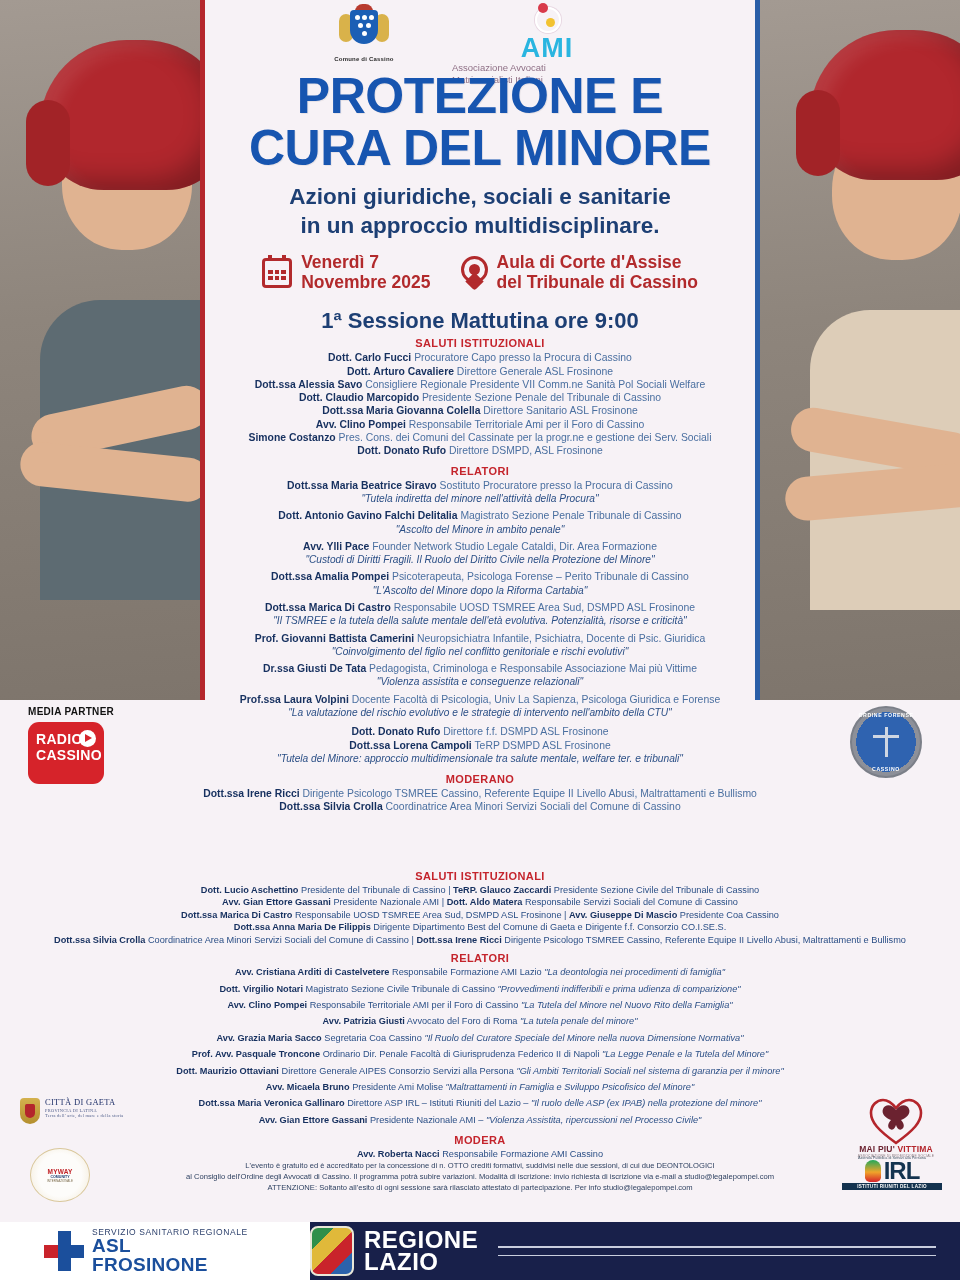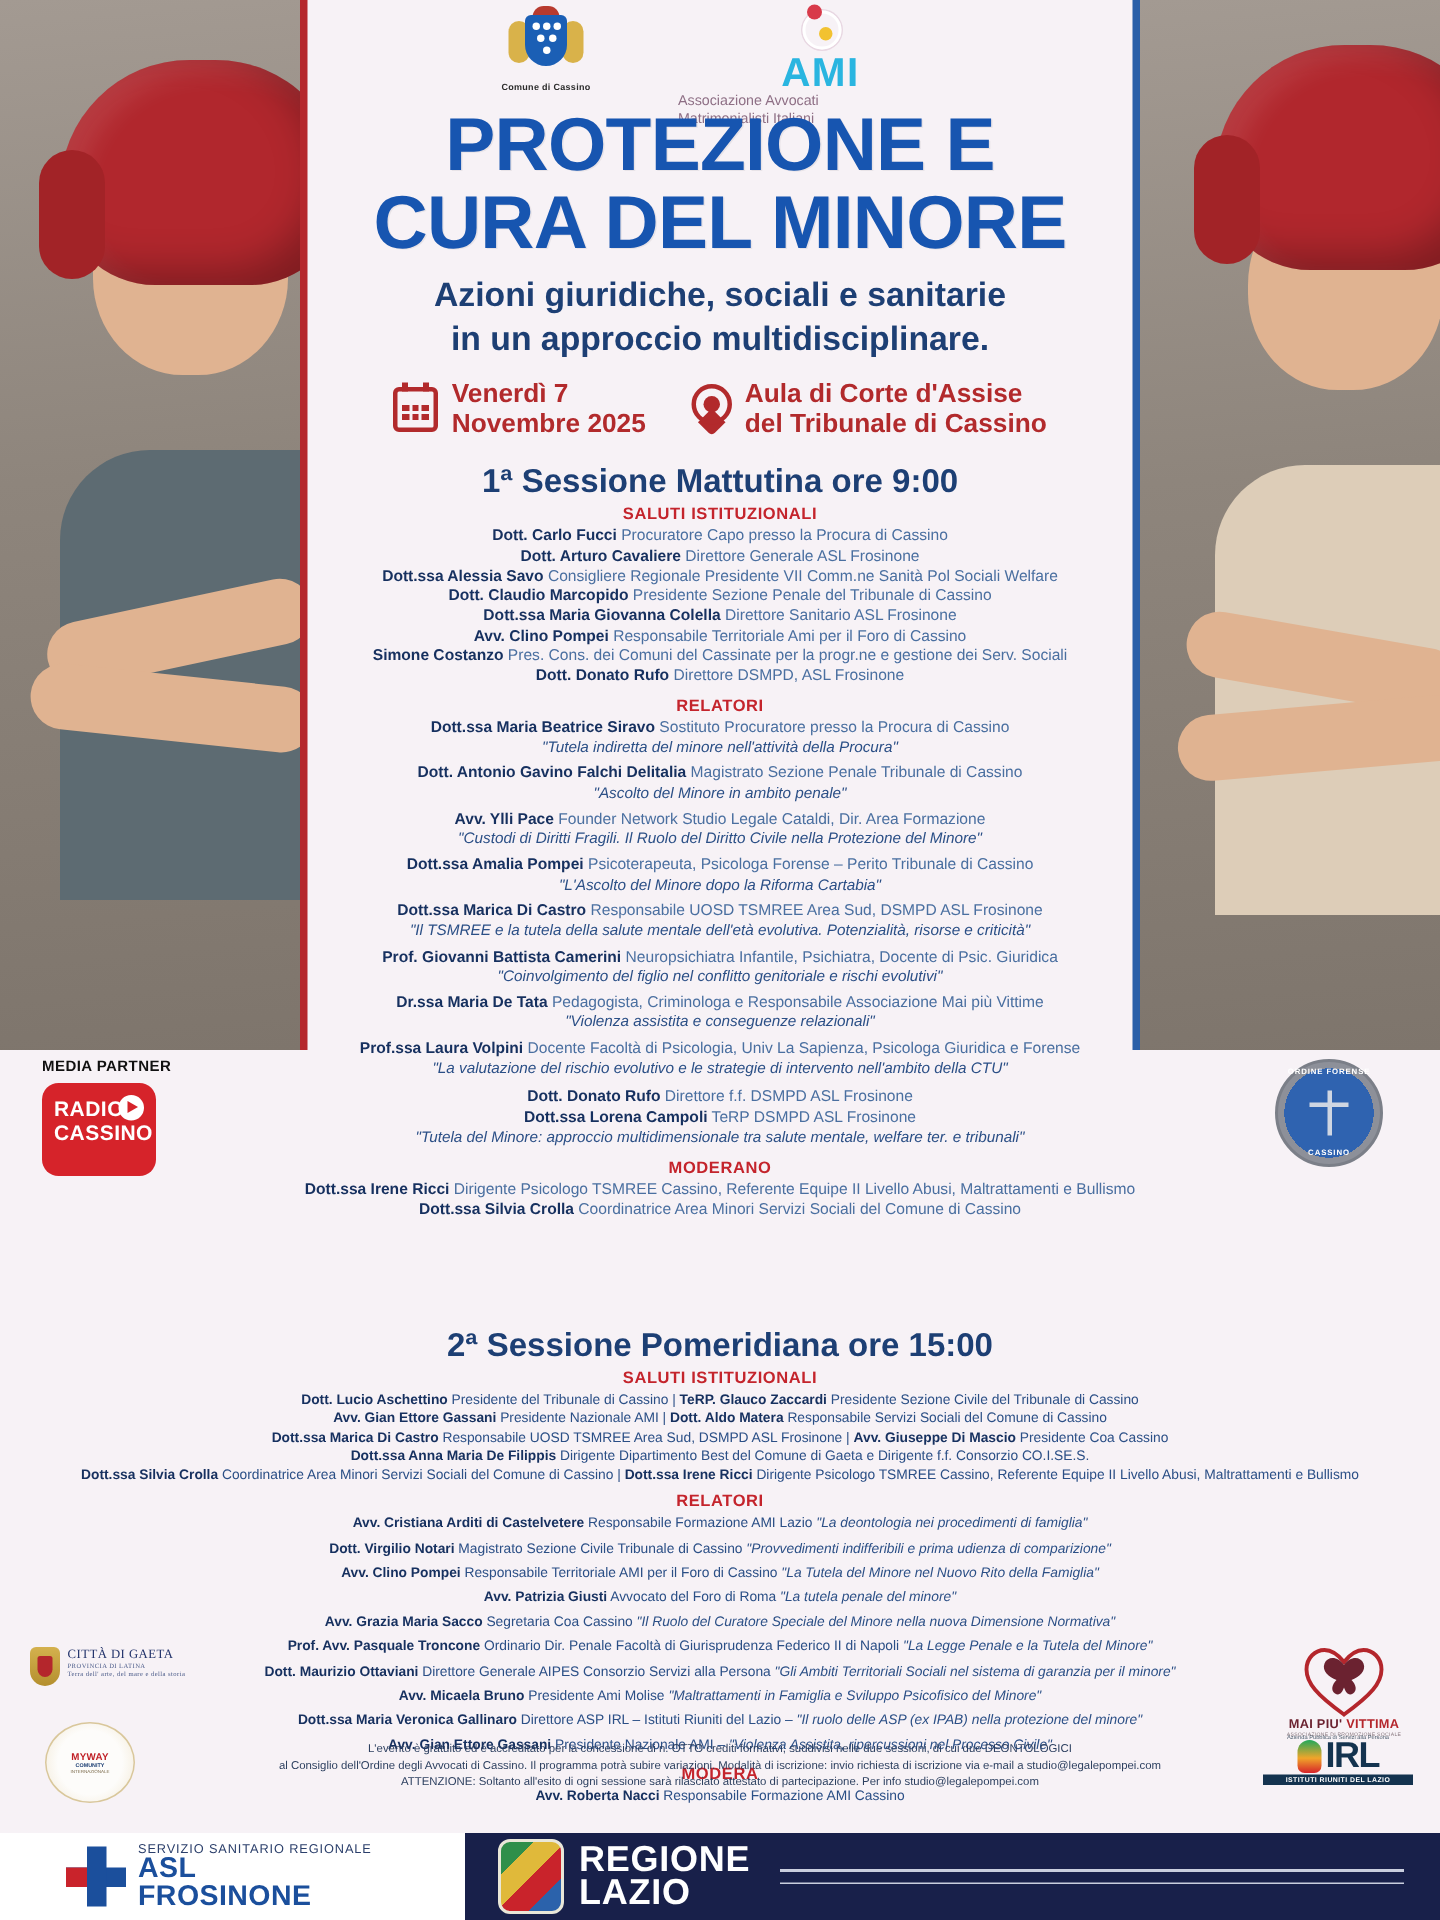--- a/index.html
+++ b/index.html
@@ -132,21 +132,21 @@
 
   
   .bottombar{position:absolute;left:0;right:0;bottom:0;height:58px;display:flex;}
   .bb-left{width:310px;background:#ffffff;display:flex;align-items:center;gap:8px;padding-left:44px;box-sizing:border-box;}
   .asl-cross{width:40px;height:40px;position:relative;}
   .asl-cross .v{position:absolute;left:14px;top:0;width:13px;height:40px;background:#1b4f9c;}
   .asl-cross .h{position:absolute;left:0;top:14px;width:40px;height:13px;background:#1b4f9c;}
   .asl-cross .r{position:absolute;left:0;top:14px;width:14px;height:13px;background:#c9232b;}
   .asl-txt .s1{font-size:8.5px;color:#2b3f6b;letter-spacing:.6px;}
   .asl-txt .s2{font-size:19px;font-weight:700;color:#1b4f9c;line-height:.98;letter-spacing:.3px;}
-  .bb-right{flex:1;background:#18204a;display:flex;align-items:center;gap:10px;padding-left:22px;}
+  .bb-right{flex:1;background:#18204a;display:flex;align-items:center;gap:10px;}
   .lazio-crest{width:40px;height:46px;border-radius:8px;background:
       linear-gradient(135deg,#2f8f4a 0 25%,#e0b93a 25% 50%,#c9232b 50% 75%,#2b62ab 75% 100%);
       border:2px solid #e9e7d8;}
   .lazio-txt{font-size:24px;font-weight:700;color:#fff;line-height:.92;letter-spacing:.5px;}
   .lazio-lines{flex:1;margin-left:10px;margin-right:24px;}
   .lazio-lines i{display:block;height:1.5px;background:#c9cede;margin:7px 0;}
 </style>
 </head>
 <body>
 
@@ -276,21 +276,21 @@
         </div>
         <div class="grp">
           <div class="line"><b>Dott.ssa Marica Di Castro</b><span class="role"> Responsabile UOSD TSMREE Area Sud, DSMPD ASL Frosinone</span></div>
           <div class="quote">"Il TSMREE e la tutela della salute mentale dell'età evolutiva. Potenzialità, risorse e criticità"</div>
         </div>
         <div class="grp">
           <div class="line"><b>Prof. Giovanni Battista Camerini</b><span class="role"> Neuropsichiatra Infantile, Psichiatra, Docente di Psic. Giuridica</span></div>
           <div class="quote">"Coinvolgimento del figlio nel conflitto genitoriale e rischi evolutivi"</div>
         </div>
         <div class="grp">
-          <div class="line"><b>Dr.ssa Maria De Tata</b><span class="role"> Pedagogista, Criminologa e Responsabile Associazione Mai più Vittime</span></div>
+          <div class="line"><b>Dr.ssa Giusti De Tata</b><span class="role"> Pedagogista, Criminologa e Responsabile Associazione Mai più Vittime</span></div>
           <div class="quote">"Violenza assistita e conseguenze relazionali"</div>
         </div>
         <div class="grp">
           <div class="line"><b>Prof.ssa Laura Volpini</b><span class="role"> Docente Facoltà di Psicologia, Univ La Sapienza, Psicologa Giuridica e Forense</span></div>
           <div class="quote">"La valutazione del rischio evolutivo e le strategie di intervento nell'ambito della CTU"</div>
         </div>
       </div>
 
     <div class="grp" style="margin-top:6px">
       <div class="line">
@@ -322,21 +322,20 @@
     </div>
   </div>
 
   <div class="seal">
     <div class="seal-top">ORDINE FORENSE</div>
     <div class="scale"></div>
     <div class="seal-bot">CASSINO</div>
   </div>
 
   <div class="wide" style="top:868px">
-    <div class="session-h">2ª Sessione Pomeridiana ore 15:00</div>
     <div class="sec-h">SALUTI ISTITUZIONALI</div>
     <div id="s2-saluti">
         <div class="wline"><b>Dott. Lucio Aschettino</b><span> Presidente del Tribunale di Cassino</span><span> | </span><b>TeRP. Glauco Zaccardi</b><span> Presidente Sezione Civile del Tribunale di Cassino</span></div>
         <div class="wline"><b>Avv. Gian Ettore Gassani</b><span> Presidente Nazionale AMI</span><span> | </span><b>Dott. Aldo Matera</b><span> Responsabile Servizi Sociali del Comune di Cassino</span></div>
         <div class="wline"><b>Dott.ssa Marica Di Castro</b><span> Responsabile UOSD TSMREE Area Sud, DSMPD ASL Frosinone</span><span> | </span><b>Avv. Giuseppe Di Mascio</b><span> Presidente Coa Cassino</span></div>
         <div class="wline"><b>Dott.ssa Anna Maria De Filippis</b><span> Dirigente Dipartimento Best del Comune di Gaeta e Dirigente f.f. Consorzio CO.I.SE.S.</span></div>
         <div class="wline"><b>Dott.ssa Silvia Crolla</b><span> Coordinatrice Area Minori Servizi Sociali del Comune di Cassino</span><span> | </span><b>Dott.ssa Irene Ricci</b><span> Dirigente Psicologo TSMREE Cassino, Referente Equipe II Livello Abusi, Maltrattamenti e Bullismo</span></div>
       </div>
     <div class="sec-h" style="margin-top:6px">RELATORI</div>
     <div id="s2-relatori">

